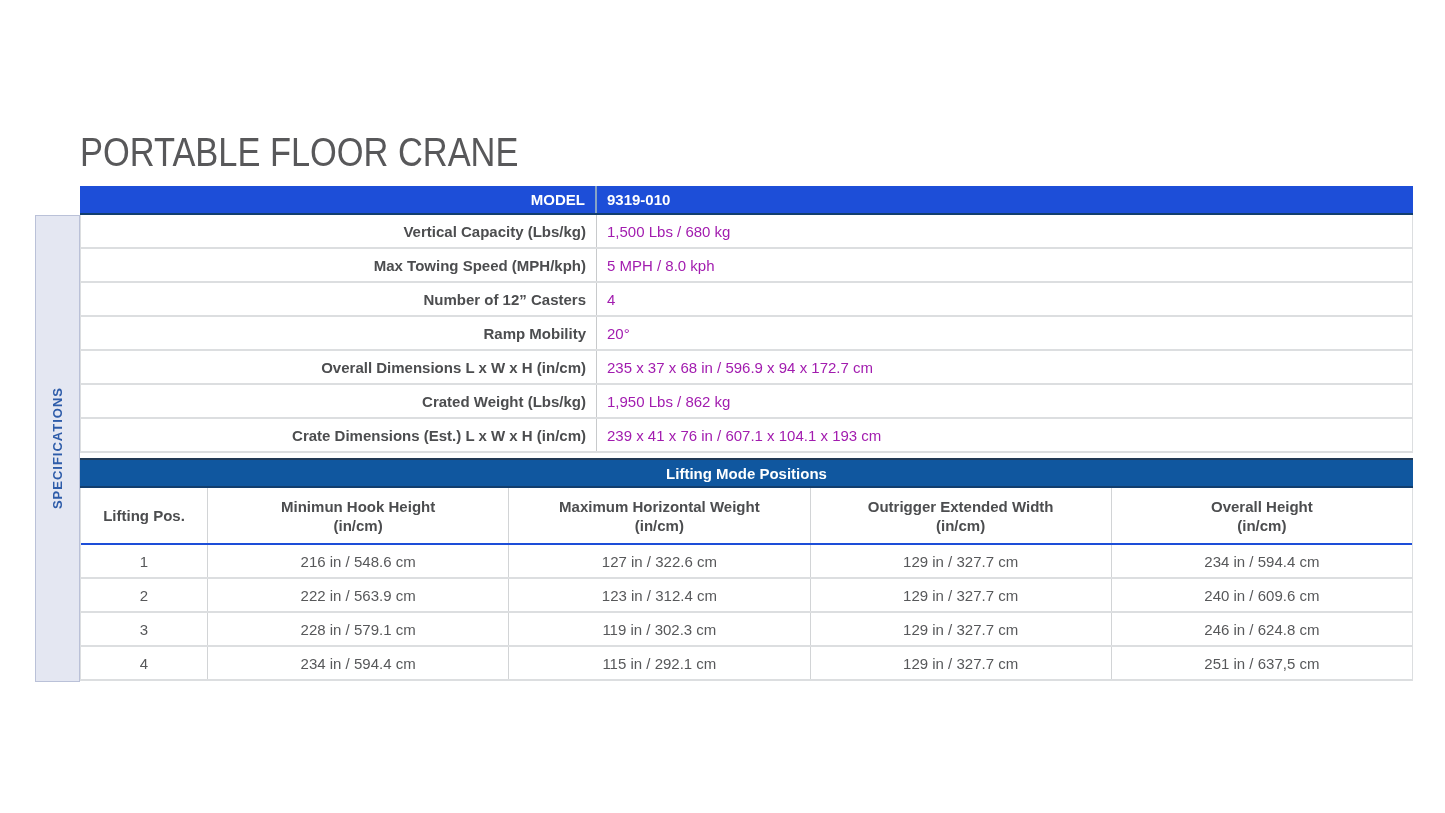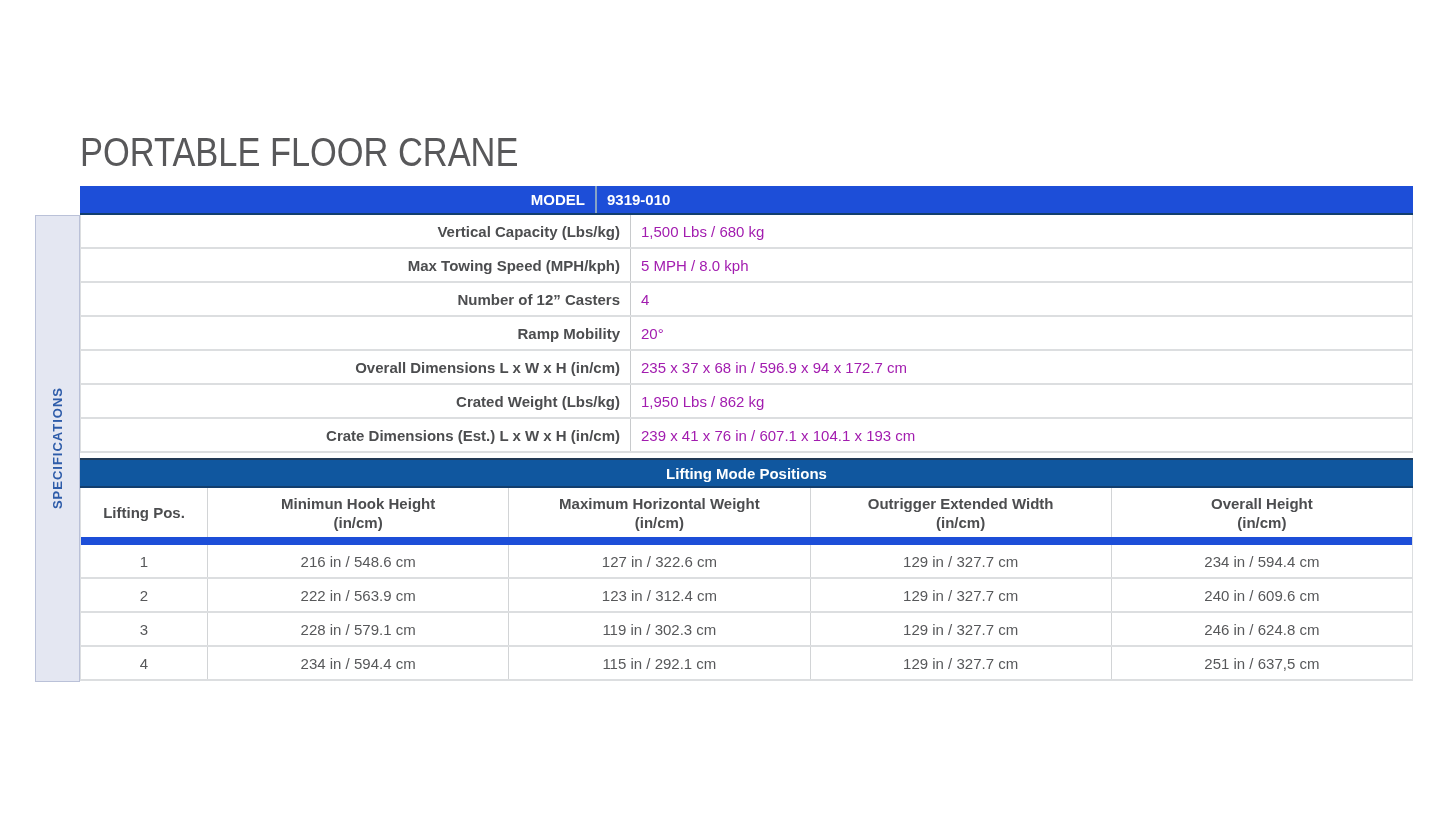--- a/index.html
+++ b/index.html
@@ -48,34 +48,33 @@
   .rows-body { border-left:1px solid #dcdee0; border-right:1px solid #dcdee0; }
 
   .spec-row {
     display:flex; height:34px; border-bottom:2px solid #dcdee0;
     font-size:15px; background:#ffffff;
   }
   .spec-label {
     width:516px; display:flex; align-items:center; justify-content:flex-end;
     padding-right:10px; font-weight:bold; color:#4c4d4f; text-align:right;
     border-right:1px solid #c8cacc;
-    margin-left:34px;
   }
   .spec-value { flex:1; display:flex; align-items:center; padding-left:10px; color:#a21caf; }
 
   .band-gap { height:5px; background:#ffffff; }
 
   .lifting-band {
     height:30px; background:#10579f;
     border-top:2px solid #223a55; border-bottom:2px solid #123e6e;
     display:flex; align-items:center; justify-content:center;
     color:#ffffff; font-weight:bold; font-size:15px;
   }
 
-  .lift-header-row { display:flex; height:57px; border-bottom:8px solid #1d4ed8; background:#ffffff; }
+  .lift-header-row { display:flex; height:57px; border-bottom:2px solid #1d4ed8; background:#ffffff; }
   .lift-header-cell {
     display:flex; flex-direction:column; align-items:center; justify-content:center;
     font-size:15px; font-weight:bold; color:#4c4d4f; line-height:19px; text-align:center;
     border-right:1px solid #d2d4d6;
   }
   .lift-header-cell.last { border-right:none; }
   .col-pos { width:127px; }
   .col-data { flex:1; }
 
   .lift-row {

